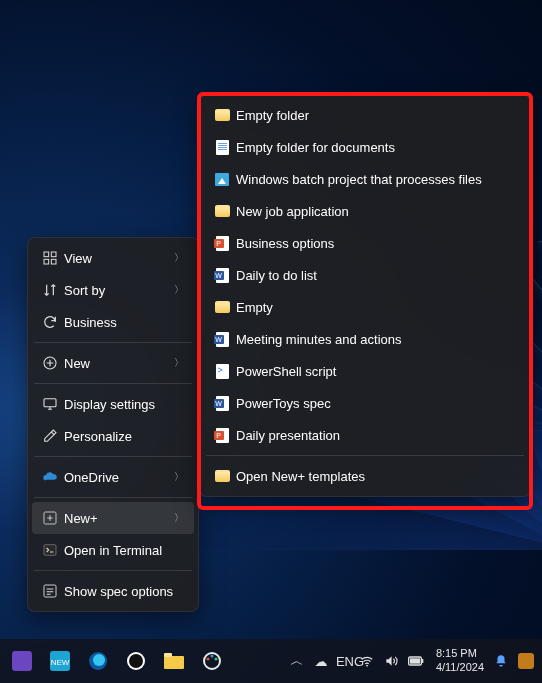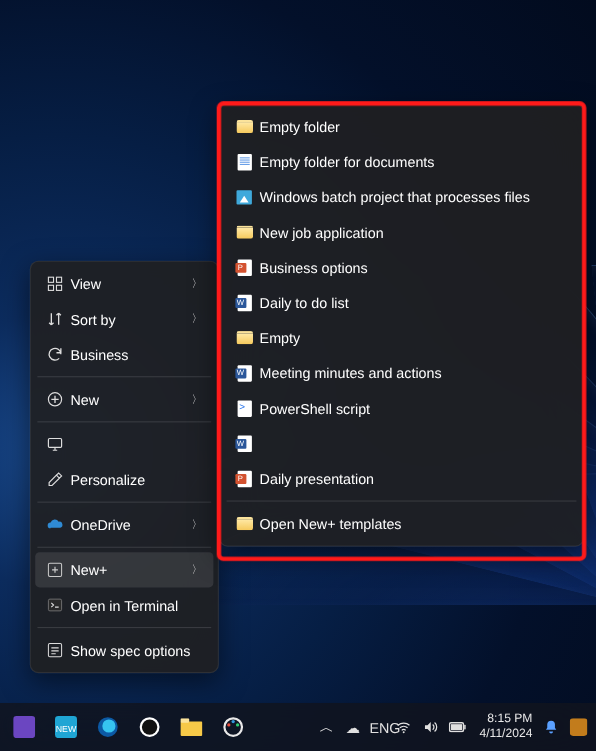--- a/index.html
+++ b/index.html
@@ -121,21 +121,21 @@
   }
   .tb-right {
     margin-left: auto;
     display: flex; align-items: center;
     gap: 6px;
     padding-right: 6px;
     font-size: 11px;
     color: #e8e8e8;
   }
   .tray-ic { width:18px; text-align:center; font-size:13px; color:#e0e0e0;}
-  .clock { text-align: right; line-height: 1.25; padding: 0 4px;}
+  .clock { line-height: 1.25; padding: 0 4px;}
   svg { display:block; }
 </style>
 </head>
 <body>
 
 <div class="bloom">
   <div class="petal" style="transform:rotate(0deg)   scale(1.00)"></div>
   <div class="petal" style="transform:rotate(14deg)  scale(0.98)"></div>
   <div class="petal" style="transform:rotate(28deg)  scale(0.95)"></div>
   <div class="petal" style="transform:rotate(42deg)  scale(0.90)"></div>
@@ -187,20 +187,21 @@
       <span class="chev">〉</span>
     </div>
     <div class="sep"></div>
     <div class="menu-item">
       <span class="micon">
         <svg width="16" height="16" viewBox="0 0 24 24">
           <rect x="3" y="4" width="18" height="12" rx="1.5" fill="none" stroke="#ddd" stroke-width="1.6"></rect>
           <path stroke="#ddd" stroke-width="1.6" d="M9 20h6m-3-4v4"></path>
         </svg>
       </span>
+      <span class="lbl">Display settings</span>
     </div>
     <div class="menu-item">
       <span class="micon">
         <svg width="16" height="16" viewBox="0 0 24 24">
           <path fill="none" stroke="#ddd" stroke-width="1.6" d="M14 6l4 4L8 20H4v-4L14 6zM14 6l3-3 4 4-3 3"></path>
         </svg>
       </span>
       <span class="lbl">Personalize</span>
     </div>
     <div class="sep"></div>
@@ -297,20 +298,21 @@
     <div class="fly-item">
       <span class="ficon">
         <span class="ico-ps"></span>
       </span>
       <span class="lbl">PowerShell script</span>
     </div>
     <div class="fly-item">
       <span class="ficon">
         <span class="ico-word"></span>
       </span>
+      <span class="lbl">PowerToys spec</span>
     </div>
     <div class="fly-item">
       <span class="ficon">
         <span class="ico-ppt"></span>
       </span>
       <span class="lbl">Daily presentation</span>
     </div>
     <div class="sep"></div>
     <div class="fly-item">
       <span class="ficon">

